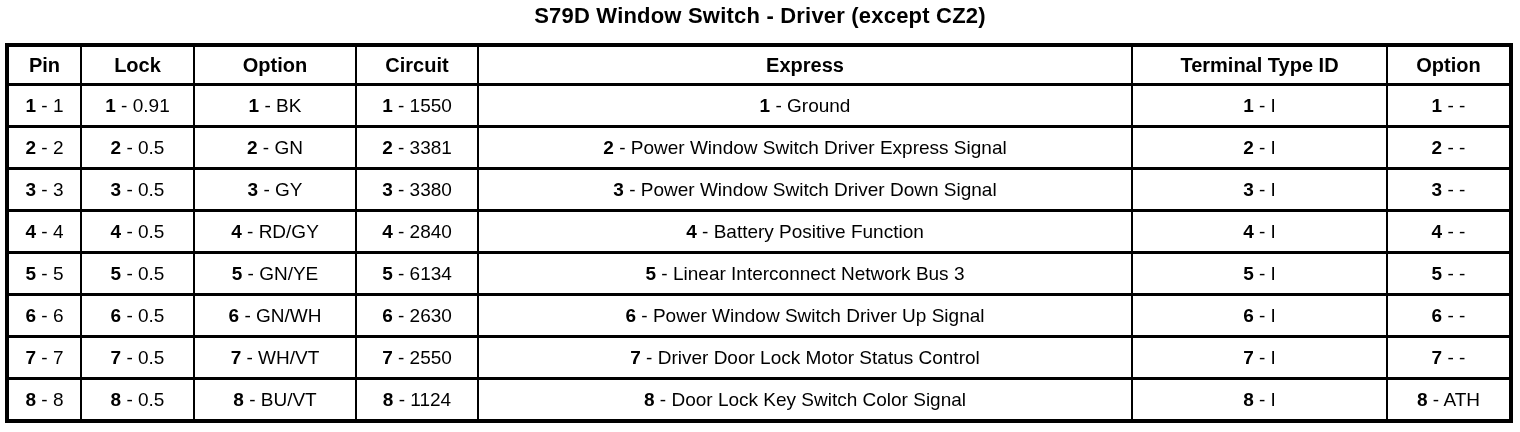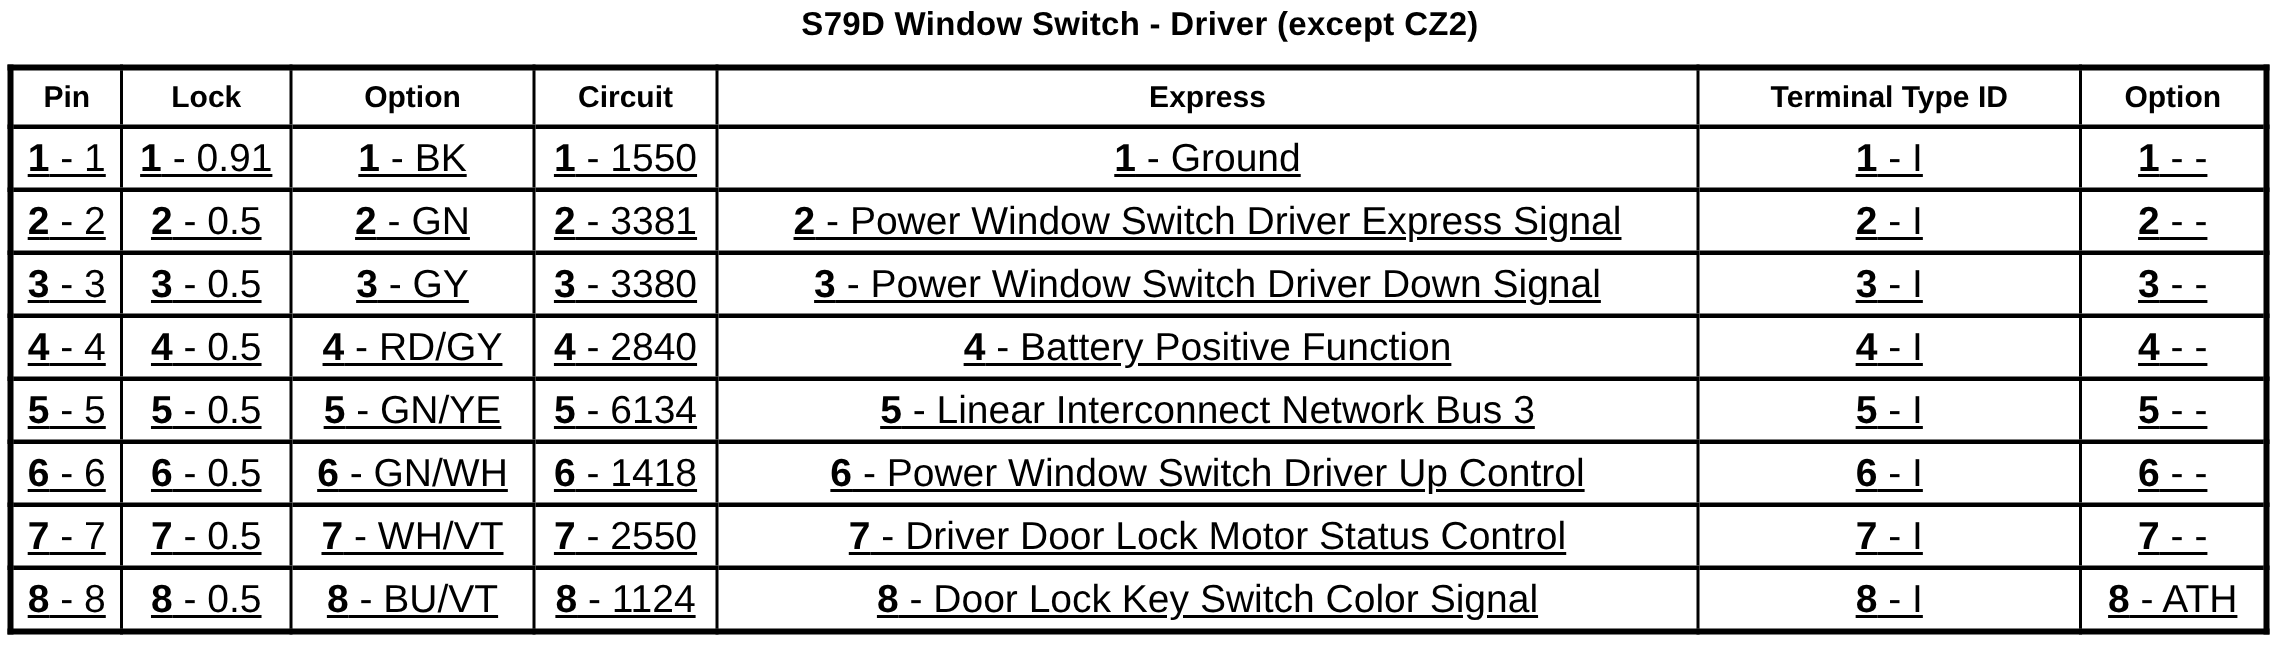--- a/index.html
+++ b/index.html
@@ -37,24 +37,23 @@
     padding: 0 2px;
     white-space: nowrap;
     overflow: hidden;
   }
   table.pinout th {
     font-size: 20px;
     font-weight: bold;
     height: 36px;
   }
   table.pinout td {
-    font-size: 26px;
+    font-size: 19px;
     font-weight: normal;
     height: 39px;
-    text-decoration: underline;
   }
   .num { font-weight: bold; }
   col.c-pin      { width: 74px; }
   col.c-size     { width: 113px; }
   col.c-color    { width: 162px; }
   col.c-circuit  { width: 122px; }
   col.c-function { width: 654px; }
   col.c-terminal { width: 255px; }
   col.c-option   { width: 124px; }
 </style>
@@ -127,22 +126,22 @@
         <td><span class="num">5</span><span> - GN/YE</span></td>
         <td><span class="num">5</span><span> - 6134</span></td>
         <td><span class="num">5</span><span> - Linear Interconnect Network Bus 3</span></td>
         <td><span class="num">5</span><span> - I</span></td>
         <td><span class="num">5</span><span> - -</span></td>
       </tr>
       <tr>
         <td><span class="num">6</span><span> - 6</span></td>
         <td><span class="num">6</span><span> - 0.5</span></td>
         <td><span class="num">6</span><span> - GN/WH</span></td>
-        <td><span class="num">6</span><span> - 1418</span></td>
-        <td><span class="num">6</span><span> - Power Window Switch Driver Up Control</span></td>
+        <td><span class="num">6</span><span> - 2630</span></td>
+        <td><span class="num">6</span><span> - Power Window Switch Driver Up Signal</span></td>
         <td><span class="num">6</span><span> - I</span></td>
         <td><span class="num">6</span><span> - -</span></td>
       </tr>
       <tr>
         <td><span class="num">7</span><span> - 7</span></td>
         <td><span class="num">7</span><span> - 0.5</span></td>
         <td><span class="num">7</span><span> - WH/VT</span></td>
         <td><span class="num">7</span><span> - 2550</span></td>
         <td><span class="num">7</span><span> - Driver Door Lock Motor Status Control</span></td>
         <td><span class="num">7</span><span> - I</span></td>

